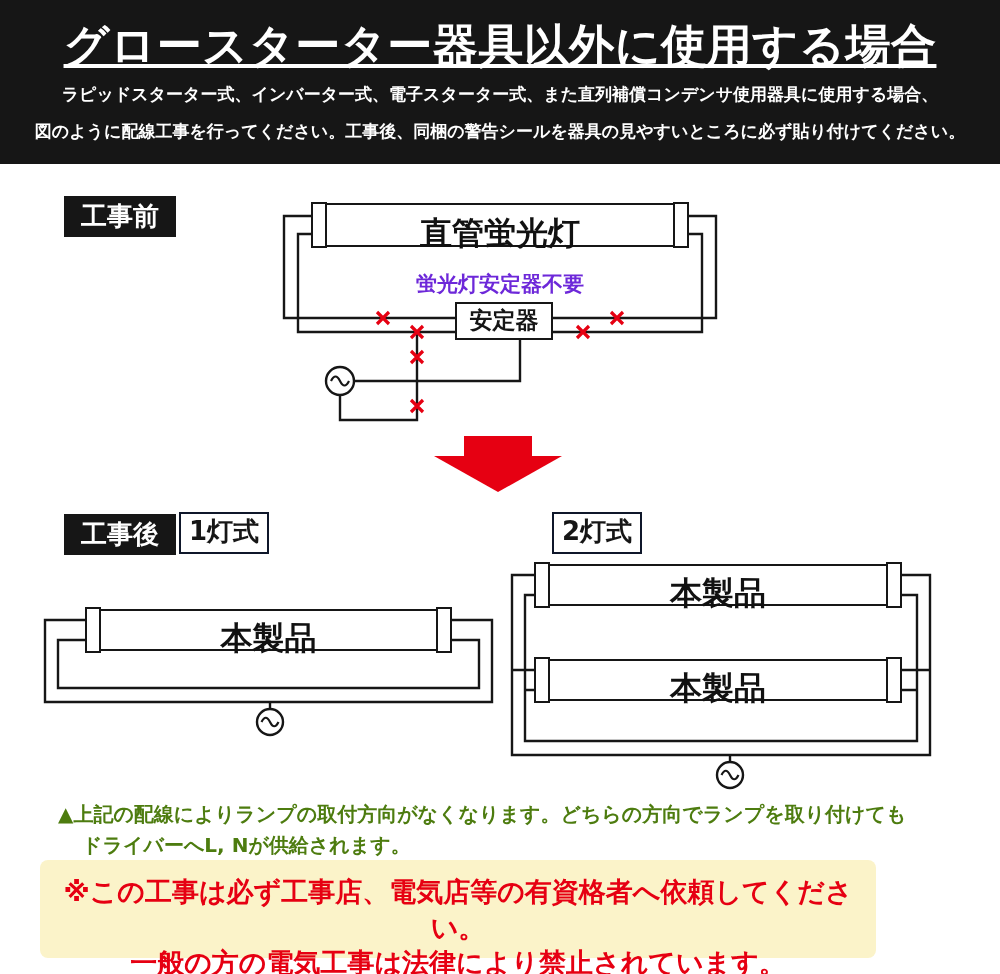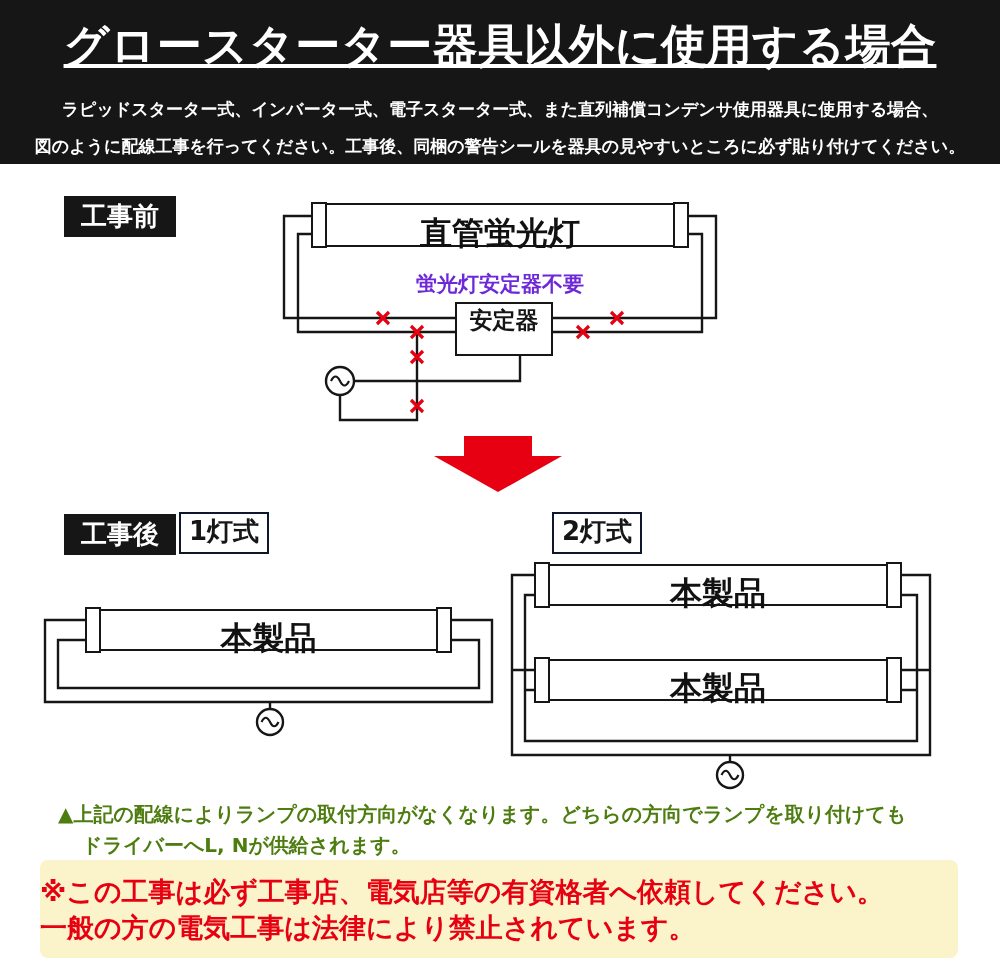--- a/index.html
+++ b/index.html
@@ -4,46 +4,46 @@
 <style>
   * { margin:0; padding:0; box-sizing:border-box; }
   html,body { background:#ffffff; }
   body { font-family:"DejaVu Sans","Liberation Sans",sans-serif; color:#161616; }
   .stage { position:relative; width:1000px; height:974px; background:#ffffff; overflow:hidden; }
 
   
   .hdr { position:absolute; left:0; top:0; width:1000px; height:164px; background:#161616; color:#ffffff; text-align:center; }
   .hdr h1 { font-size:45px; font-weight:bold; padding-top:20px; line-height:1.15; letter-spacing:0.5px;text-decoration:underline; }
   .hdr p  { font-size:17px; font-weight:bold; line-height:1.2; }
-  .hdr .sub1 { margin-top:27px; }
+  .hdr .sub1 { margin-top:12px; }
   .hdr .sub2 { margin-top:17px; }
 
   
   svg.diagram { position:absolute; left:0; top:0; z-index:1; }
 
   
   .lbl { position:absolute; z-index:2; }
 
   .step-label { width:112px; height:41px; background:#161616; color:#ffffff;
                 font-size:26px; font-weight:bold; text-align:center; line-height:41px; }
   .type-box   { width:90px; height:42px; background:#ffffff; border:2px solid #0f172a;
                 font-size:26px; font-weight:bold; text-align:center; line-height:35px; }
 
   .tube-label { text-align:center; font-size:32px; font-weight:bold; color:#111; }
 
   .red-note   { text-align:center; font-size:21px; font-weight:bold; color:#6d28d9; }
 
-  .ballast-box{ width:98px; height:54px; background:#ffffff; border:2.5px solid #161616;
+  .ballast-box{ width:98px; height:38px; background:#ffffff; border:2.5px solid #161616;
                 font-size:23px; font-weight:bold; text-align:center; line-height:32px; }
 
   .note { font-size:20px; font-weight:bold; line-height:1.55; color:#4d7c0f; }
   .note .l2 { padding-left:24px; }
 
-  .caution { width:918px; height:98px; background:#fbf3c9; border-radius:8px;
-             color:#e60012; font-weight:bold; font-size:27px;
+  .caution { width:836px; height:98px; background:#fbf3c9; border-radius:8px;
+             text-align:center; color:#e60012; font-weight:bold; font-size:27px;
              line-height:1.32; padding-top:14px; }
 </style>
 </head>
 <body>
 
 <div class="stage">
 
   <header class="hdr">
     <h1>グロースターター器具以外に使用する場合</h1>
     <p class="sub1">ラピッドスターター式、インバーター式、電子スターター式、また直列補償コンデンサ使用器具に使用する場合、</p>

